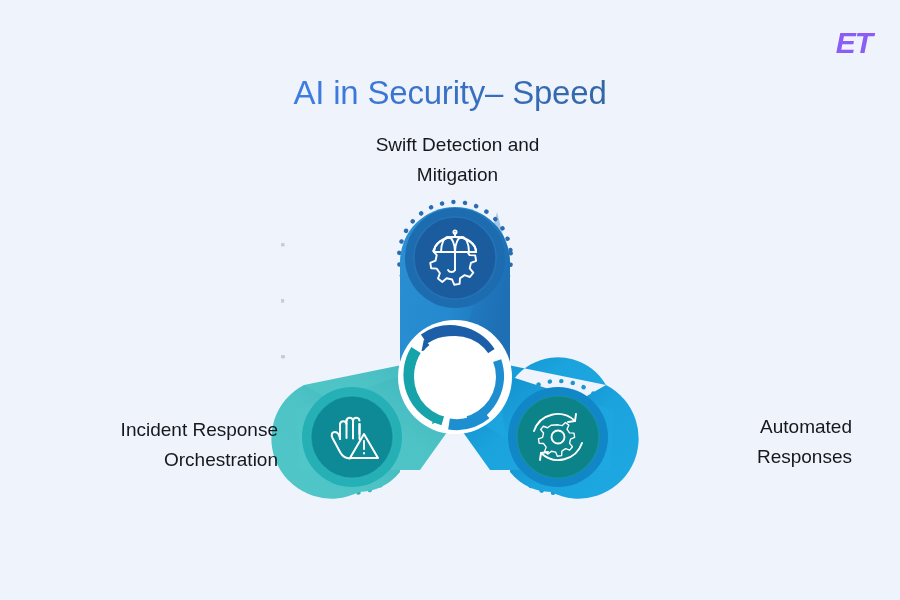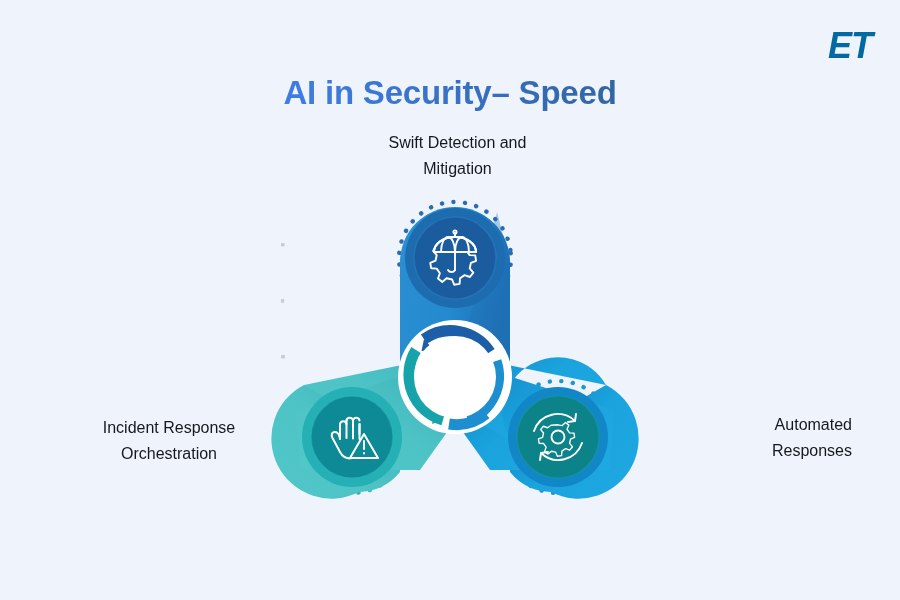--- a/index.html
+++ b/index.html
@@ -14,38 +14,38 @@
     overflow: hidden;
     position: relative;
   }
 
   
   #brand-logo {
     position: absolute;
     top: 28px;
     right: 28px;
     font-family: "Liberation Sans", sans-serif;
-    font-size: 36px;
+    font-size: 30px;
     font-weight: 700;
     font-style: italic;
     letter-spacing: -1px;
-    color: #0369a1;
+    color: #8b5cf6;
     line-height: 1;
     user-select: none;
   }
 
   
   #page-title {
     position: absolute;
     top: 52px;
     left: 0;
     width: 900px;
     text-align: center;
     font-size: 33px;
-    font-weight: 700;
+    font-weight: 400;
     letter-spacing: -0.2px;
     background: linear-gradient(90deg, #3f7ee9 0%, #3f7ee9 30%, #31639b 72%, #2d5788 100%);
     -webkit-background-clip: text;
     background-clip: text;
     color: transparent;
     -webkit-text-fill-color: transparent;
   }
 
   
   #diagram-stage {
@@ -57,36 +57,36 @@
   }
   #diagram-svg {
     position: absolute;
     left: 0;
     top: 0;
   }
 
   
   .node-label {
     position: absolute;
-    font-size: 16px;
+    font-size: 19px;
     line-height: 1.6;
     color: #16181d;
     white-space: pre-line;
   }
   #label-top {
     left: 330px;
     top: 130px;
     width: 255px;
     text-align: center;
   }
   #label-left {
     left: 60px;
     top: 415px;
     width: 218px;
-    text-align: center;
+    text-align: right;
   }
   #label-right {
     left: 632px;
     top: 412px;
     width: 220px;
     text-align: right;
   }
 </style>
 </head>
 <body style="background: rgb(239, 244, 252);">

